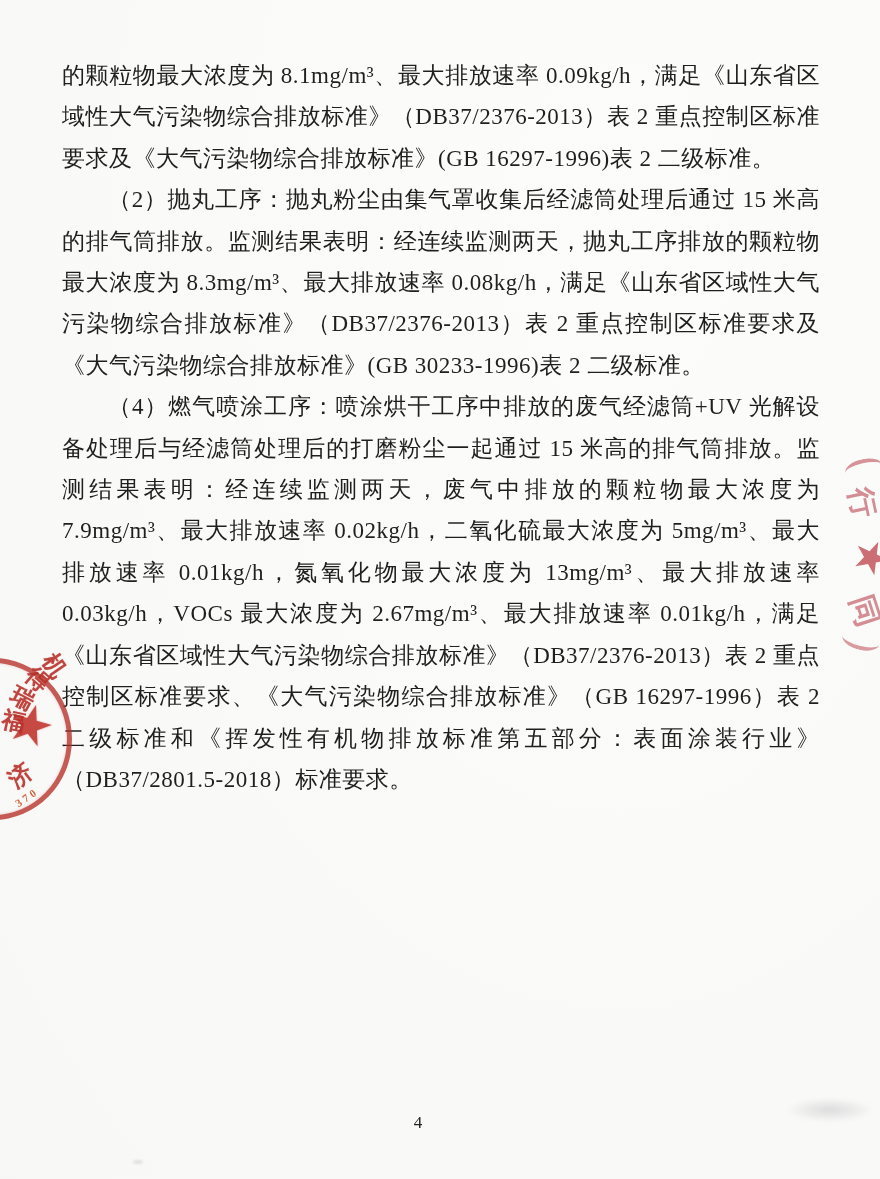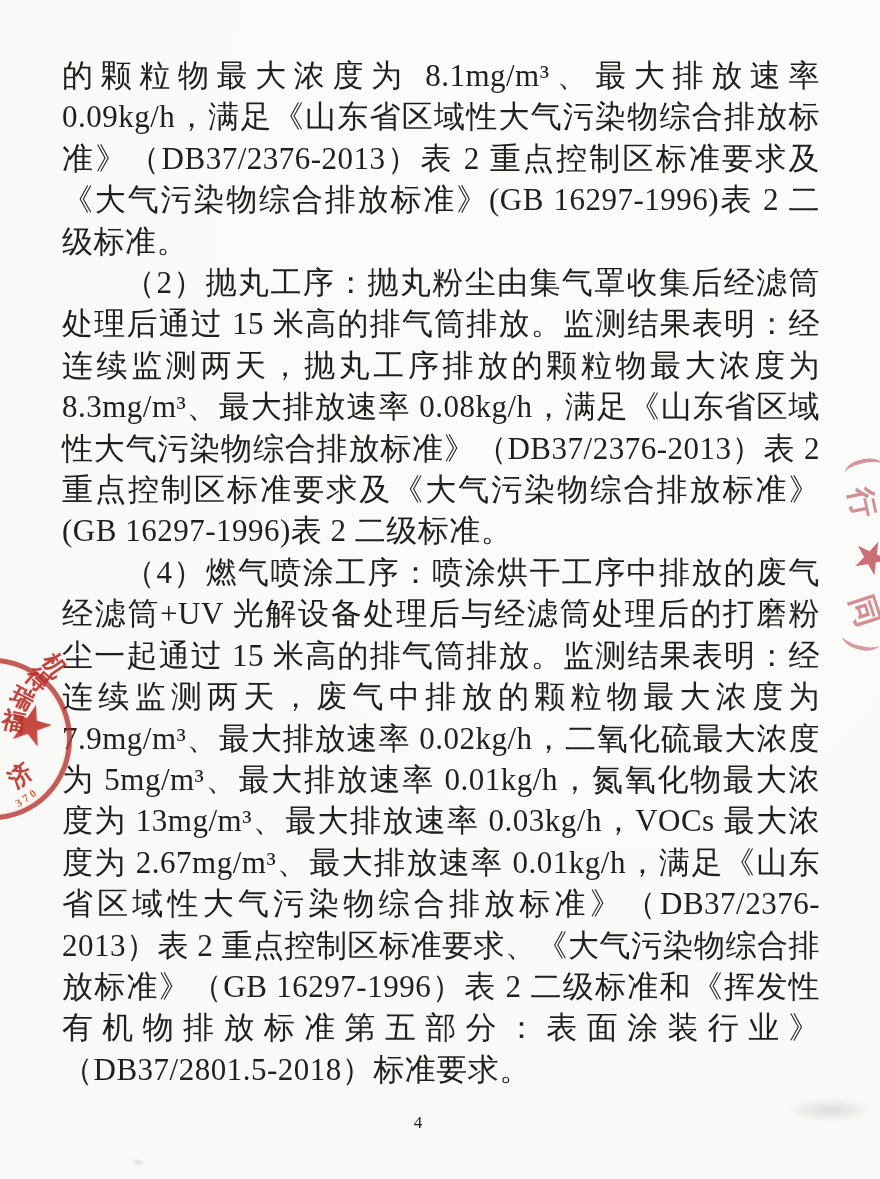--- a/index.html
+++ b/index.html
@@ -10,21 +10,21 @@
     background:
       radial-gradient(ellipse at 70% 20%, rgba(255,255,255,0) 0%, rgba(240,240,238,.35) 100%),
       #fcfcfb;
     overflow:hidden;
     font-family:"Liberation Serif","DejaVu Serif",serif;
     color:#1f1f1f;
   }
   .text-block{
     position:absolute;
     left:62px;top:55px;width:758px;
-    font-size:31px;
+    font-size:23px;
     line-height:41.4px;
     text-align:justify;
     letter-spacing:0.5px;
   }
   .para{margin:0;text-align:justify;}
   .para.indent{text-indent:2em;}
   .page-number{
     position:absolute;left:398px;top:1113px;
     width:40px;text-align:center;
     font-size:17px;color:#222;
@@ -89,21 +89,21 @@
     filter:blur(1px);
   }
 </style>
 </head>
 <body>
 
 <div class="page">
 
   <div class="text-block">
       <p class="para">的颗粒物最大浓度为 8.1mg/m³、最大排放速率 0.09kg/h，满足《山东省区域性大气污染物综合排放标准》（DB37/2376-2013）表 2 重点控制区标准要求及《大气污染物综合排放标准》(GB 16297-1996)表 2 二级标准。</p>
-      <p class="para indent">（2）抛丸工序：抛丸粉尘由集气罩收集后经滤筒处理后通过 15 米高的排气筒排放。监测结果表明：经连续监测两天，抛丸工序排放的颗粒物最大浓度为 8.3mg/m³、最大排放速率 0.08kg/h，满足《山东省区域性大气污染物综合排放标准》（DB37/2376-2013）表 2 重点控制区标准要求及《大气污染物综合排放标准》(GB 16297-1996)表 2 二级标准。</p>
+      <p class="para indent">（2）抛丸工序：抛丸粉尘由集气罩收集后经滤筒处理后通过 15 米高的排气筒排放。监测结果表明：经连续监测两天，抛丸工序排放的颗粒物最大浓度为 8.3mg/m³、最大排放速率 0.08kg/h，满足《山东省区域性大气污染物综合排放标准》（DB37/2376-2013）表 2 重点控制区标准要求及《大气污染物综合排放标准》(GB 30233-1996)表 2 二级标准。</p>
       <p class="para indent">（4）燃气喷涂工序：喷涂烘干工序中排放的废气经滤筒+UV 光解设备处理后与经滤筒处理后的打磨粉尘一起通过 15 米高的排气筒排放。监测结果表明：经连续监测两天，废气中排放的颗粒物最大浓度为 7.9mg/m³、最大排放速率 0.02kg/h，二氧化硫最大浓度为 5mg/m³、最大排放速率 0.01kg/h，氮氧化物最大浓度为 13mg/m³、最大排放速率 0.03kg/h，VOCs 最大浓度为 2.67mg/m³、最大排放速率 0.01kg/h，满足《山东省区域性大气污染物综合排放标准》（DB37/2376-2013）表 2 重点控制区标准要求、《大气污染物综合排放标准》（GB 16297-1996）表 2 二级标准和《挥发性有机物排放标准第五部分：表面涂装行业》（DB37/2801.5-2018）标准要求。</p>
     </div>
 
   <div class="page-number">4</div>
 
   <div class="seal-left">
     <div class="seal-circle"></div>
     <div class="seal-star">★</div>
     <span class="sealchar sc0">机</span>
     <span class="sealchar sc1">得</span>

